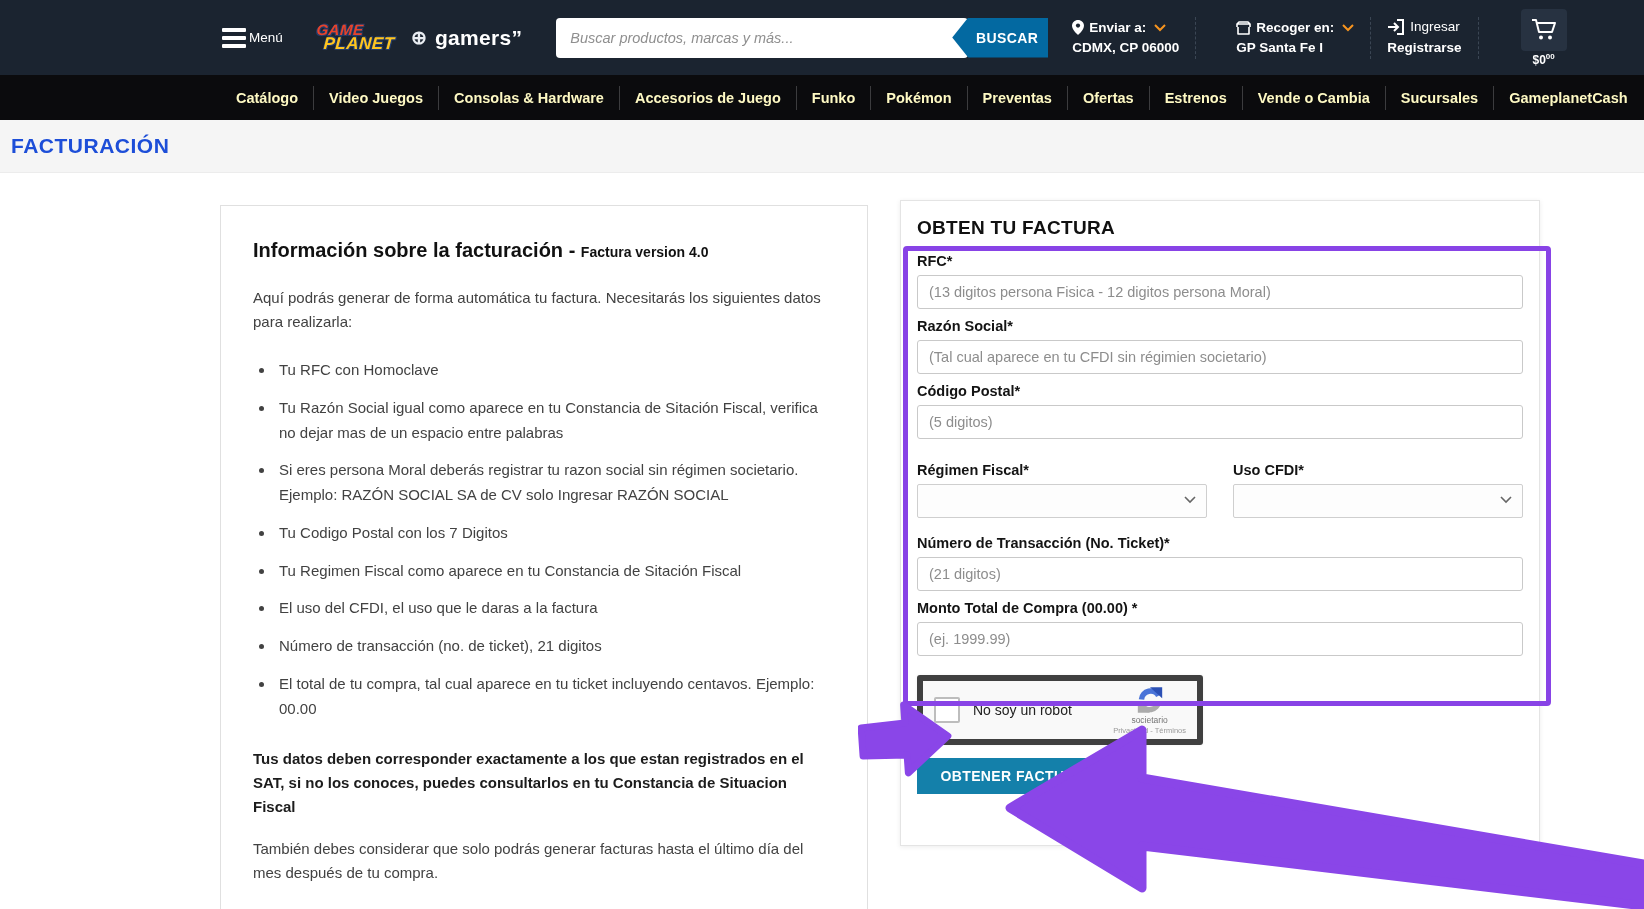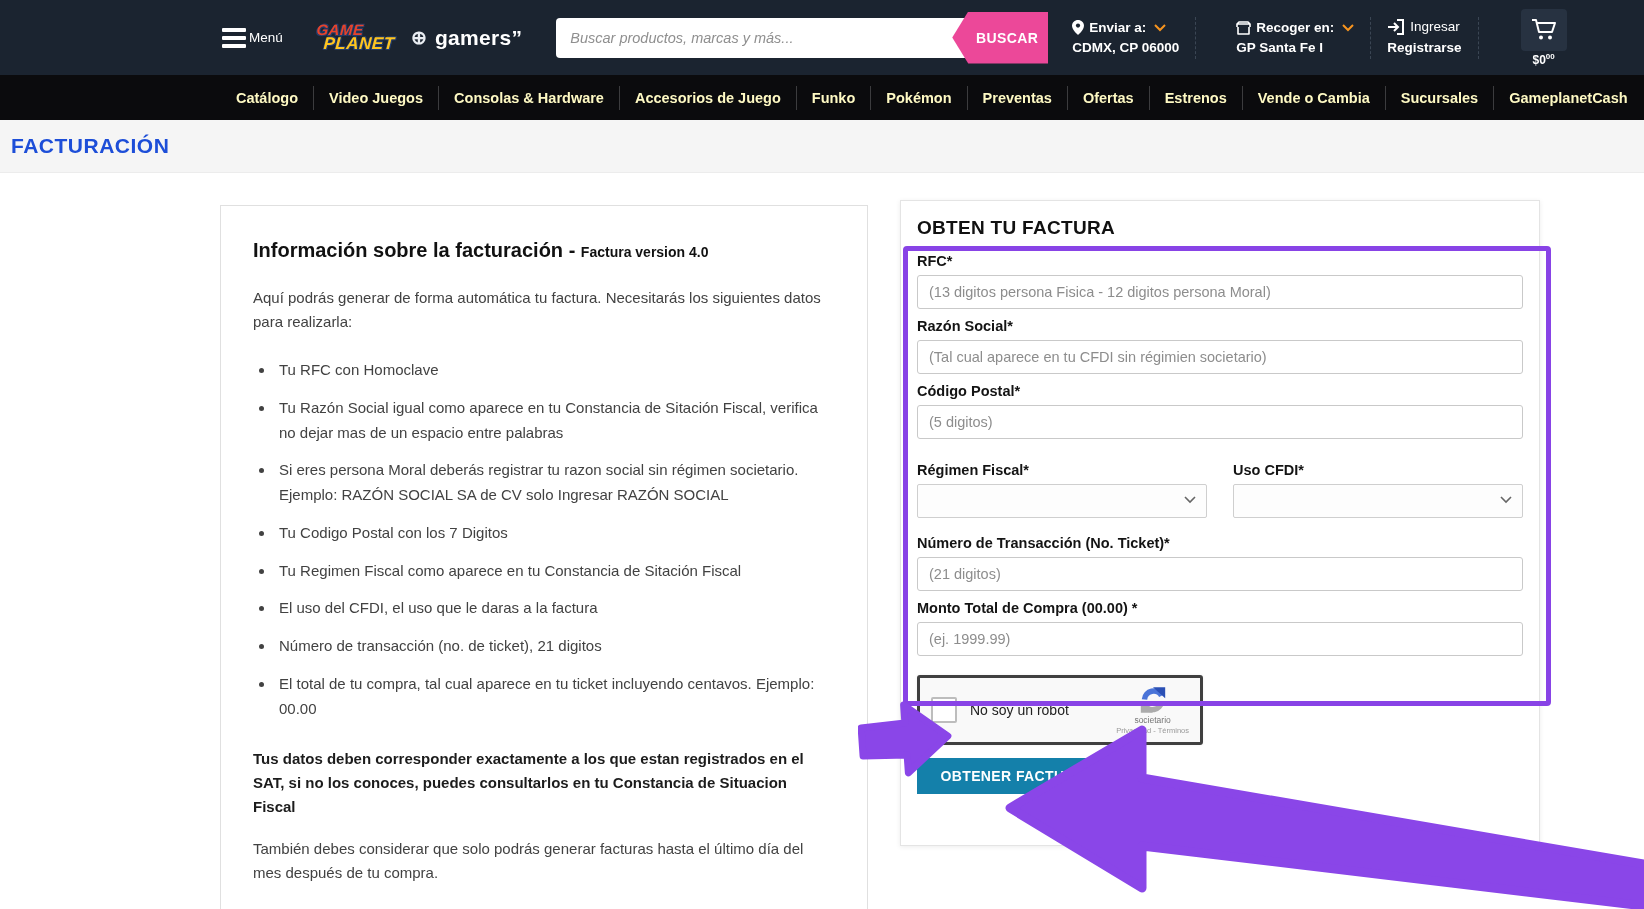--- a/index.html
+++ b/index.html
@@ -18,21 +18,21 @@
           font-weight:bold; font-style:italic; letter-spacing:.5px; transform:skewX(-4deg); }
   .logo .l1 { color:#e8432a; font-size:15px; text-shadow:1px 1px 0 #233c6b, -1px 1px 0 #233c6b, 1px -1px 0 #233c6b; }
   .logo .l2 { color:#ffc51f; font-size:17px; margin-left:8px; text-shadow:1px 1px 0 #233c6b, -1px 1px 0 #233c6b, 1px -1px 0 #233c6b; }
   .plus { color:#e9edf2; font-size:19px; margin-left:16px; font-weight:bold; }
   .gamers { color:#fff; font-size:21px; font-weight:bold; margin-left:8px; letter-spacing:.3px; }
 
   .searchwrap { margin-left:34px; display:flex; align-items:center; position:relative; }
   .search-input { width:412px; height:40px; border:none; border-radius:4px; padding:12px 14px; font-size:14.5px;
                   font-style:italic; color:#333; outline:none; background:#fff; }
   .search-input::placeholder { color:#8f8f8f; font-style:italic; }
-  .search-btn { width:96px; height:52px; margin-left:-16px; border:none; background:#ec4899; color:#fff;
+  .search-btn { width:96px; height:40px; margin-left:-16px; border:none; background:#0369a1; color:#fff;
                 font-weight:bold; font-size:14px; letter-spacing:.4px; cursor:pointer;
                 clip-path:polygon(16px 0,100% 0,100% 100%,16px 100%,0 50%); padding-left:14px; }
 
   .hdr-block { margin-left:24px; color:#fff; font-size:13.5px; line-height:1.45; cursor:pointer; white-space:nowrap; }
   .hdr-block .row1 { display:flex; align-items:center; gap:5px; font-weight:bold; }
   .hdr-block .row2 { font-weight:bold; }
   .chev { display:inline-block; margin-left:3px; }
   .vdiv { height:42px; border-left:1px dashed #3b4654; margin:0 16px; }
 
   .login-block { color:#fff; font-size:13.5px; line-height:1.5; cursor:pointer; white-space:nowrap; }
@@ -79,21 +79,21 @@
   .select-col { flex:1; }
   .select-box { position:relative; height:34px; border:1px solid #cfcfcf; border-radius:2px;
                 background:#fdfdfd; cursor:pointer; }
   .select-box svg { position:absolute; right:10px; top:11px; }
   .mt-big { margin-top:17px; }
 
   .purple-outline { position:absolute; left:903px; top:246px; width:648px; height:460px;
                     border:5px solid #8843e6; border-radius:4px; pointer-events:none; z-index:5; }
 
   
-  .captcha { margin-top:19px; width:286px; height:70px; background:#f9f9f9; border:3px solid #404040;
+  .captcha { margin-top:19px; width:286px; height:70px; background:#f9f9f9; border:6px solid #404040;
              border-radius:3px; box-shadow:0 0 3px rgba(0,0,0,.06); display:flex; align-items:center; padding:0 11px; }
   .captcha-check { width:26px; height:26px; background:#fff; border:2px solid #bdbdbd; border-radius:2px; cursor:pointer; }
   .captcha-label { font-size:14px; color:#222; margin-left:13px; flex:1; }
   .captcha-brand { display:flex; flex-direction:column; align-items:center; }
   .captcha-brand-name { font-size:8.5px; color:#757575; margin-top:1px; }
   .captcha-links { font-size:7.5px; color:#9a9a9a; margin-top:1px; cursor:pointer; }
 
   .submit-btn { margin-top:13px; width:192px; height:36px; background:#1480aa; border:none; color:#fff;
                 font-weight:bold; font-size:14px; letter-spacing:.4px; cursor:pointer;
                 font-family:"Liberation Sans", sans-serif; }

